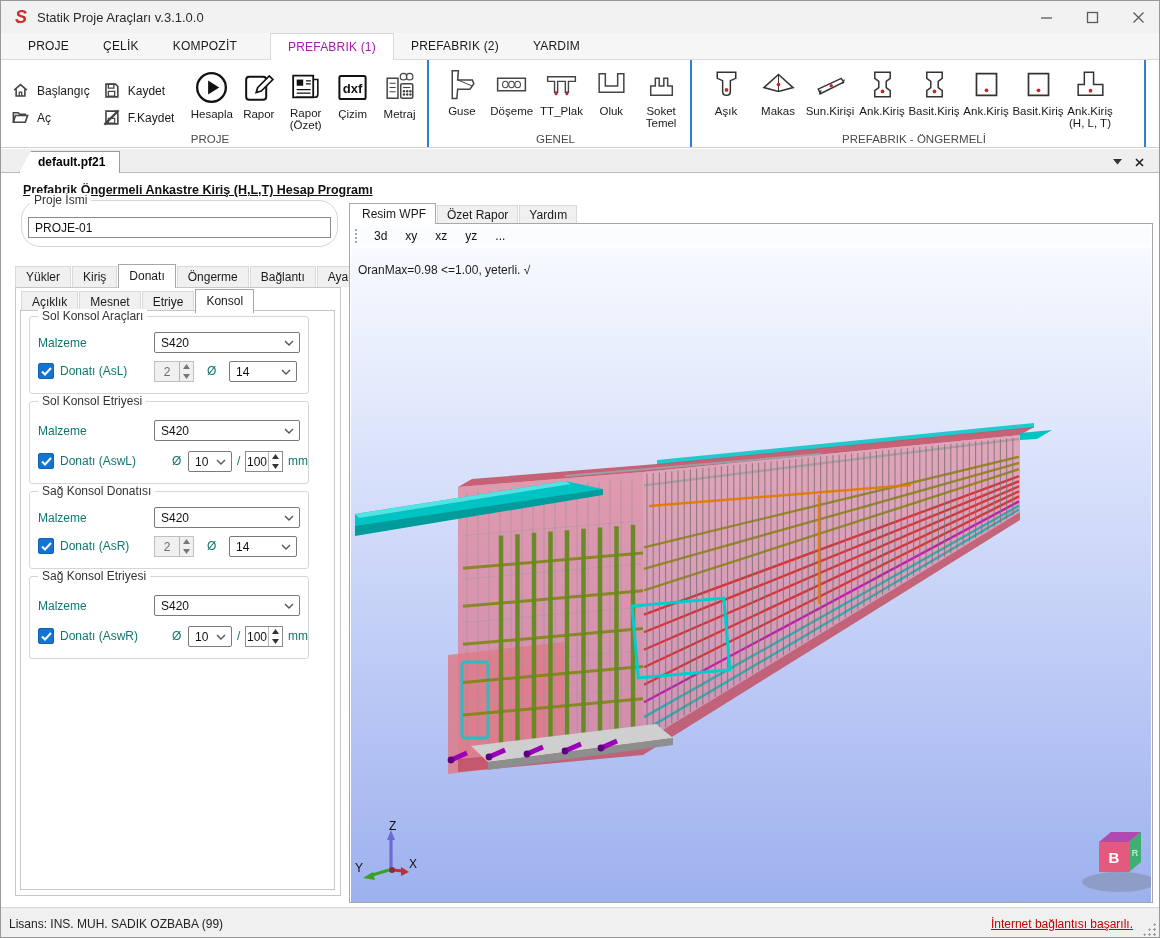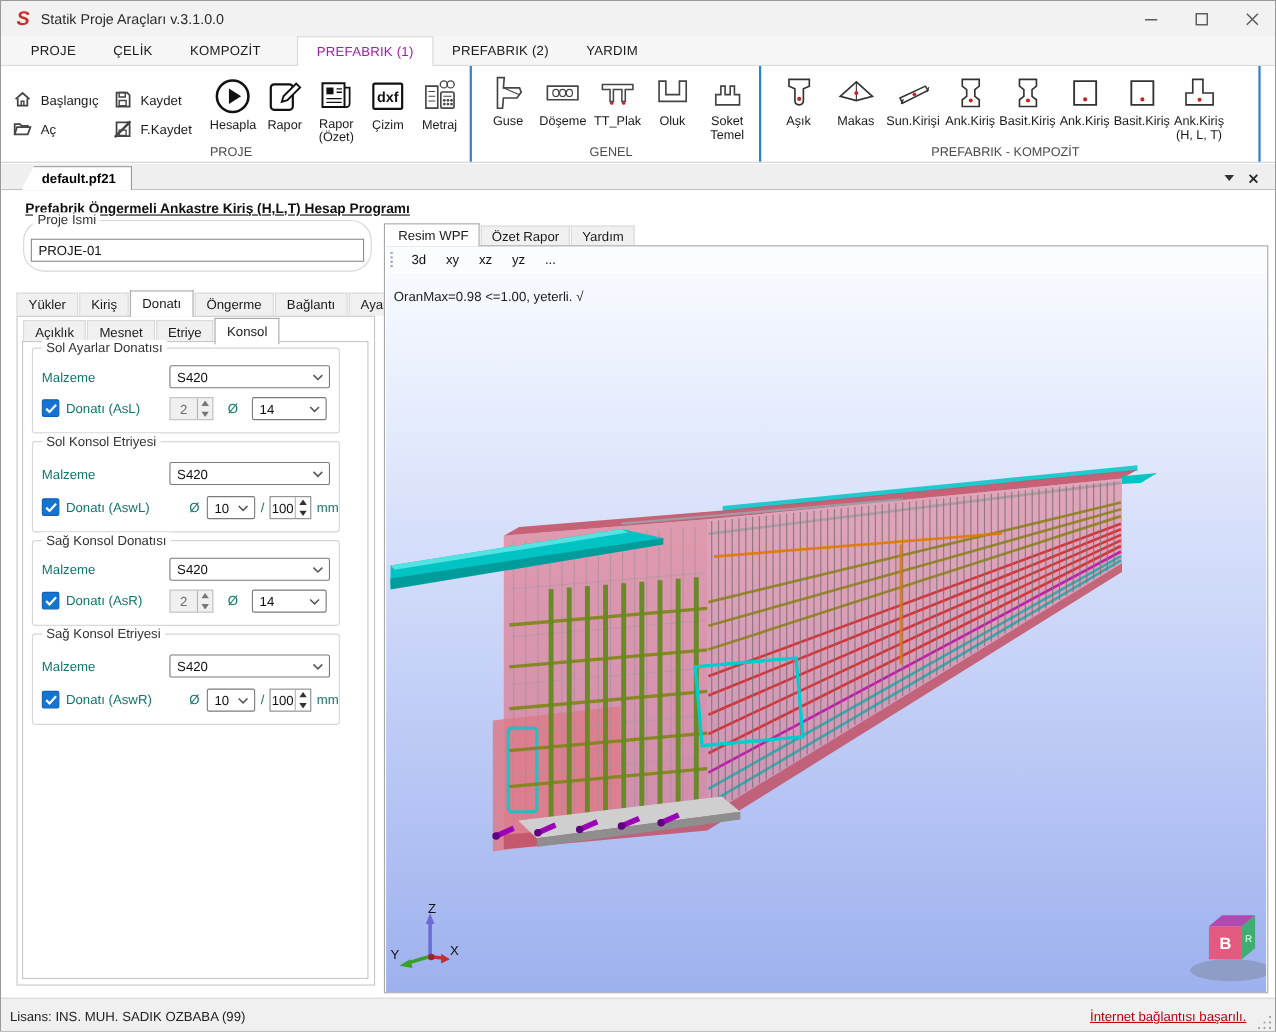--- a/index.html
+++ b/index.html
@@ -296,21 +296,21 @@
           </svg>
           <span class="bb-label">Basit.Kiriş</span>
         </div>
         <div class="big-btn">
           <svg class="icn" viewBox="0 0 24 24">
             <path d="M8 4h6v8h6v7H4v-7h4z" fill="none" stroke="#333" stroke-width="1.5"></path>
             <circle cx="12" cy="16" r="1.2" fill="#cc2222"></circle>
           </svg>
           <span class="bb-label">Ank.Kiriş (H, L, T)</span>
         </div>
-        <div class="rg-label">PREFABRIK - KOMPOZİT</div>
+        <div class="rg-label">PREFABRIK - ÖNGERMELİ</div>
       </div>
     </div>
 
   <div class="docstrip">
     <div class="doctab">default.pf21</div>
     <div class="docstrip-btn" style="right:34px">
       <svg width="9" height="6" viewBox="0 0 9 6">
           <path d="M0 0h9L4.5 5.5z" fill="#333"></path>
         </svg>
     </div>
@@ -341,21 +341,21 @@
 
     <div class="tabrow" style="left:20px; top:116px;">
       <div class="ltab">Açıklık</div>
       <div class="ltab">Mesnet</div>
       <div class="ltab">Etriye</div>
       <div class="ltab active">Konsol</div>
     </div>
     <div class="pagebox" style="left:19px; top:137px; width:315px; height:580px;"></div>
 
     <div class="gbox" style="left:28px; top:143px; width:280px; height:78px;">
-      <div class="glegend">Sol Ayarlar Donatısı</div>
+      <div class="glegend">Sol Konsol Araçları</div>
       <div class="form-label" style="left:8px; top:19px;">Malzeme</div>
       <div class="combo" style="left:124px; top:15px; width:146px;">
         <span class="cval">S420</span>
         <svg viewBox="0 0 10 8">
             <path d="M1 2l4 4 4-4" stroke="#555" stroke-width="1.4" fill="none"></path>
           </svg>
       </div>
       <div class="cb" style="left:8px; top:46px;">
         <svg viewBox="0 0 11 9">
             <path d="M1 4.5 4 7.5 10 1" stroke="#fff" stroke-width="2" fill="none"></path>

